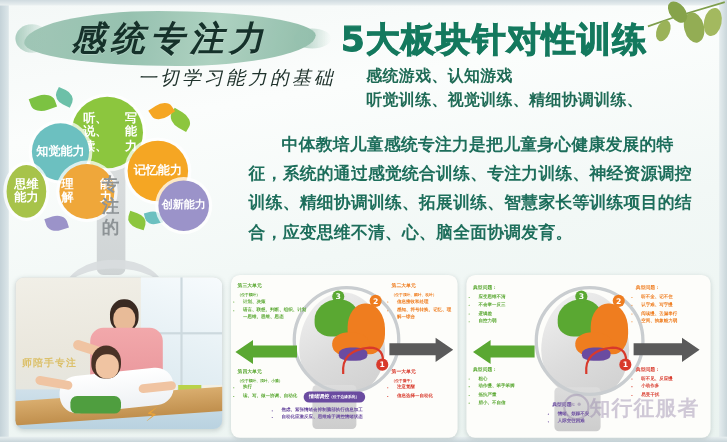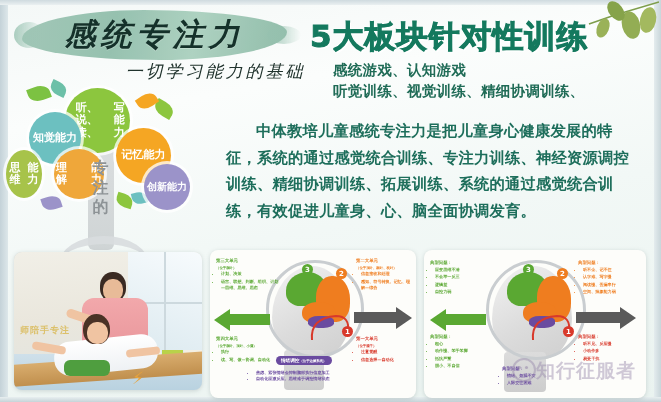--- a/index.html
+++ b/index.html
@@ -175,21 +175,21 @@
         <div>写能力</div>
       </div>
     <div class="bub" id="b1" style="left: 25px; top: 28px; width: 52px; height: 52px; font-size: 11px; background: rgb(108, 192, 192);">
         <div>知觉</div>
         <div>能力</div>
       </div>
     <div class="bub" id="b2" style="left: 112px; top: 44px; width: 55px; height: 55px; font-size: 11px; background: rgb(245, 166, 35);">
         <div>记忆</div>
         <div>能力</div>
       </div>
-    <div class="bub" id="b3" style="left: 2px; top: 66px; width: 36px; height: 48px; font-size: 11px; background: rgb(167, 195, 74);">
+    <div class="bub" id="b3" style="left: 2px; top: 66px; width: 36px; height: 48px; font-size: 11px; background: rgb(167, 195, 74); flex-direction: column;">
         <div>思维</div>
         <div>能力</div>
       </div>
     <div class="bub" id="b4" style="left: 50px; top: 65px; width: 50px; height: 50px; font-size: 11px; background: rgb(239, 167, 58); gap: 20px;">
         <div>理解</div>
         <div>能力</div>
       </div>
     <div class="bub" id="b5" style="left: 140px; top: 80px; width: 46px; height: 46px; font-size: 10px; background: rgb(155, 147, 201);">
         <div>创新</div>
         <div>能力</div>
@@ -200,21 +200,21 @@
         <div>注</div>
         <div>的</div>
       </div>
   </div>
 
   <div class="h5" style="color: rgb(20, 121, 94);">5大板块针对性训练</div>
   <div class="sub5">
       <div>感统游戏、认知游戏</div>
       <div>听觉训练、视觉训练、精细协调训练、</div>
     </div>
-  <div class="para">中体教培儿童感统专注力是把儿童身心健康发展的特征，系统的通过感觉统合训练、专注力训练、神经资源调控训练、精细协调训练、拓展训练、系统的通过感觉统合训练，有效促进儿童身、心、脑全面协调发育。</div>
+  <div class="para">中体教培儿童感统专注力是把儿童身心健康发展的特征，系统的通过感觉统合训练、专注力训练、神经资源调控训练、精细协调训练、拓展训练、智慧家长等训练项目的结合，应变思维不清、心、脑全面协调发育。</div>
 
   <div class="card photo">
     <div class="ph-wall"></div>
     <div class="ph-win"></div>
     <div class="ph-winbar" style="right:36px;top:0;width:2px;height:104px;"></div>
     <div class="ph-winbar" style="right:0;top:50px;width:74px;height:2px;"></div>
     <div class="ph-sofa"></div>
     <div class="ph-cush" style="left:126px;background:#f3f0e4;"></div>
     <div class="ph-cush" style="left:148px;background:#b9d24a;"></div>
     <div class="ph-cush" style="left:170px;background:#f3f0e4;"></div>

